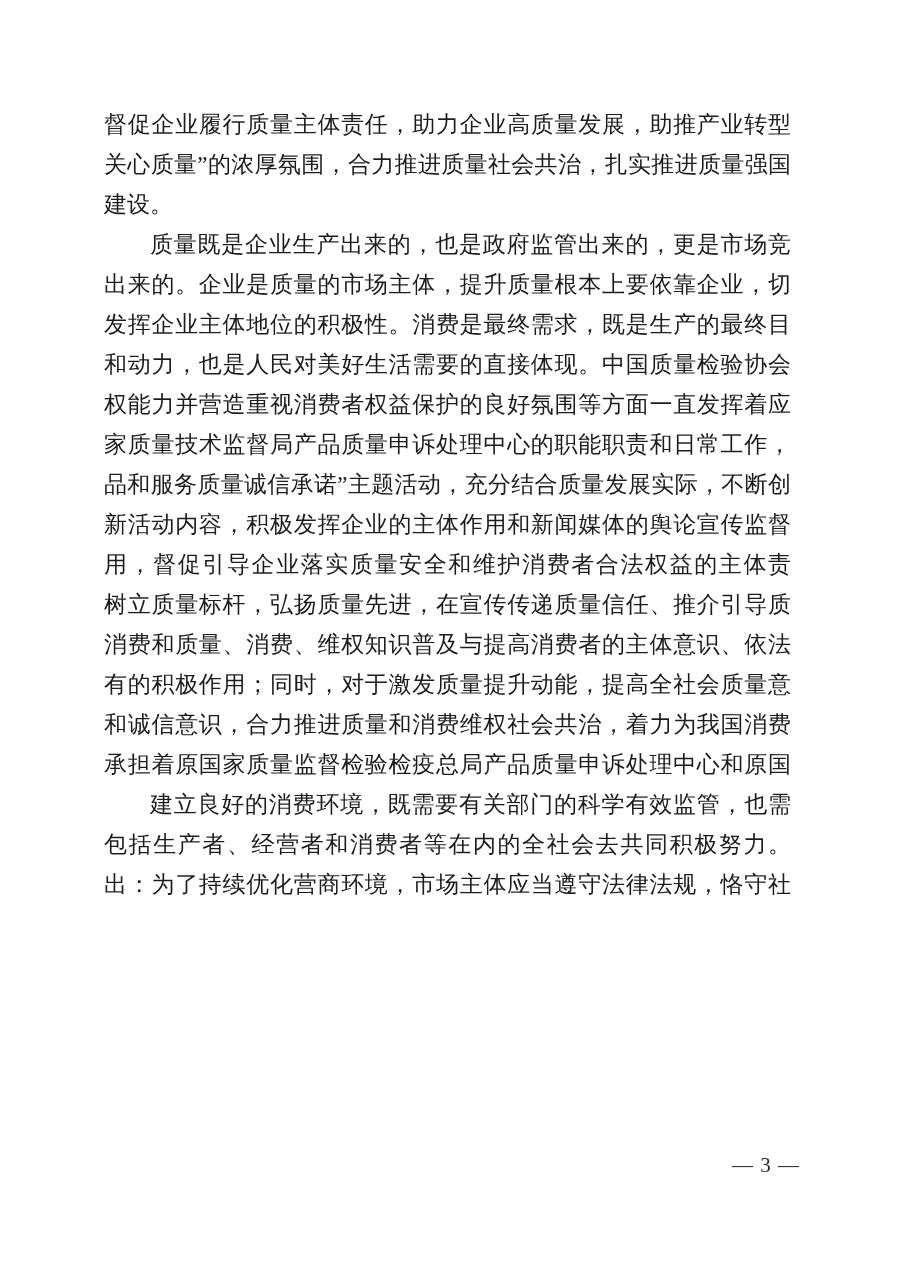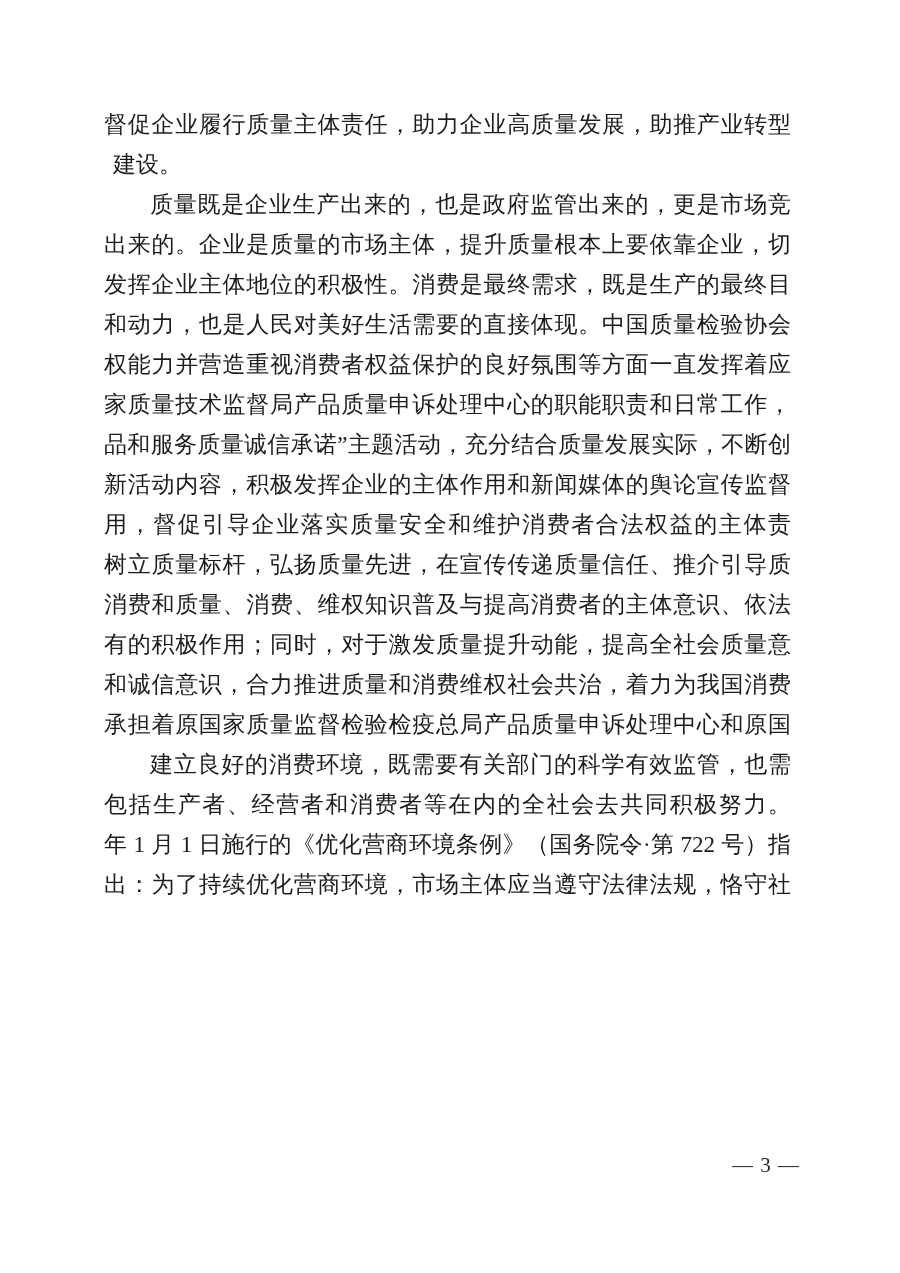--- a/index.html
+++ b/index.html
@@ -35,40 +35,40 @@
     letter-spacing: 0;
     white-space: normal;
     overflow: hidden;
   }
   .line.ind {
     padding-left: 46px;
   }
   .line.noj {
     text-align: right;
     text-align-last: left;
-    margin-left: 9px;
   }
   .pageno {
     position: absolute;
     top: 1150px;
     right: 100px;
     font-size: 21px;
     line-height: 30px;
     color: #2a2a2a;
     letter-spacing: 1px;
     font-family: "Liberation Serif", "DejaVu Serif", serif;
   }
 </style>
 </head>
 <body>
 
 <div class="page">
   <div class="doc">
       <div class="para">
         <div class="line">督促企业履行质量主体责任，助力企业高质量发展，助推产业转型升</div>
+        <div class="line">关心质量”的浓厚氛围，合力推进质量社会共治，扎实推进质量强国</div>
         <div class="line noj">建设。</div>
       </div>
       <div class="para">
         <div class="line ind">质量既是企业生产出来的，也是政府监管出来的，更是市场竞争</div>
         <div class="line">出来的。企业是质量的市场主体，提升质量根本上要依靠企业，切实</div>
         <div class="line">发挥企业主体地位的积极性。消费是最终需求，既是生产的最终目的</div>
         <div class="line">和动力，也是人民对美好生活需要的直接体现。中国质量检验协会作</div>
         <div class="line">权能力并营造重视消费者权益保护的良好氛围等方面一直发挥着应</div>
         <div class="line">家质量技术监督局产品质量申诉处理中心的职能职责和日常工作，自</div>
         <div class="line">品和服务质量诚信承诺”主题活动，充分结合质量发展实际，不断创</div>
@@ -76,18 +76,17 @@
         <div class="line">用，督促引导企业落实质量安全和维护消费者合法权益的主体责任，</div>
         <div class="line">树立质量标杆，弘扬质量先进，在宣传传递质量信任、推介引导质量</div>
         <div class="line">消费和质量、消费、维权知识普及与提高消费者的主体意识、依法维</div>
         <div class="line">有的积极作用；同时，对于激发质量提升动能，提高全社会质量意识</div>
         <div class="line">和诚信意识，合力推进质量和消费维权社会共治，着力为我国消费者</div>
         <div class="line">承担着原国家质量监督检验检疫总局产品质量申诉处理中心和原国</div>
       </div>
       <div class="para">
         <div class="line ind">建立良好的消费环境，既需要有关部门的科学有效监管，也需要</div>
         <div class="line">包括生产者、经营者和消费者等在内的全社会去共同积极努力。2020</div>
-        <div class="line">年 1 月 1 日施行的《优化营商环境条例》（国务院令·第 722 号）指</div>
         <div class="line">出：为了持续优化营商环境，市场主体应当遵守法律法规，恪守社会</div>
       </div>
     </div>
   <div class="pageno">— 3 —</div>
 </div>
 
 </body></html>

